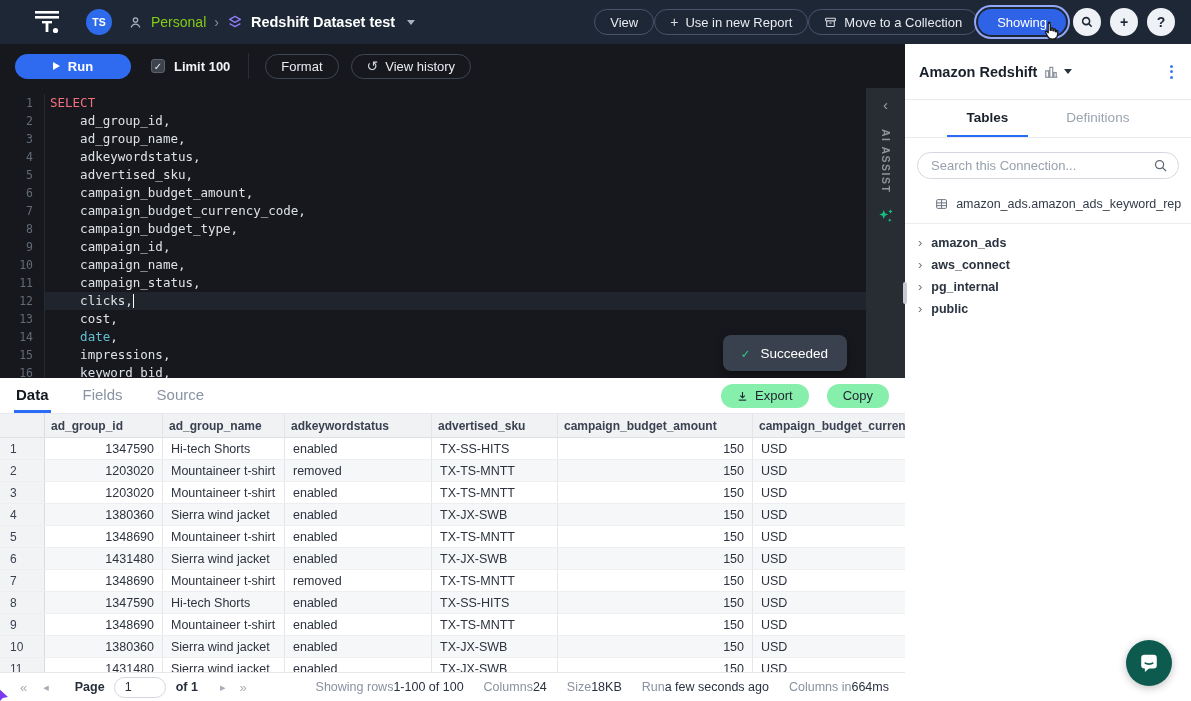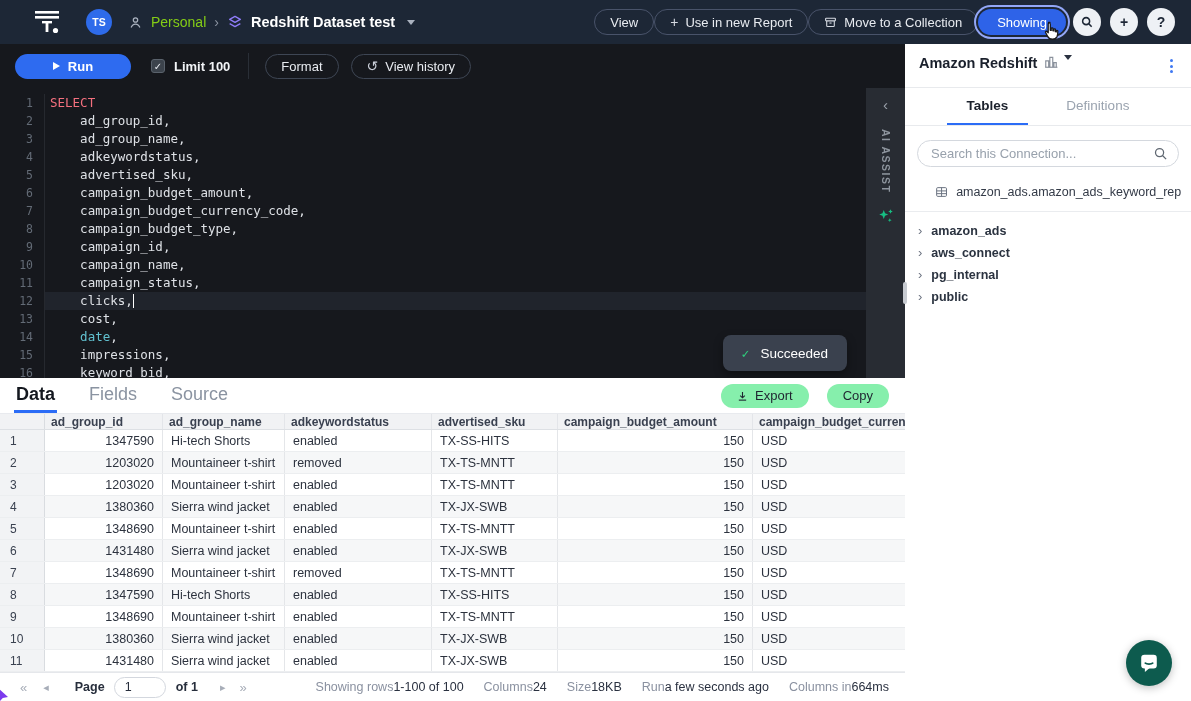--- a/index.html
+++ b/index.html
@@ -74,31 +74,31 @@
   .ai-spark { margin-top:14px; }
   .toast { position:absolute; right:58px; bottom:7px; height:36px; background:#3A414E; border-radius:8px;
            display:flex; align-items:center; gap:11px; padding:0 19px; box-shadow:0 4px 10px rgba(0,0,0,.35); }
   .toast-check { color:#2FD07E; font-size:13px; font-weight:bold; }
   .toast-text { color:#FFFFFF; font-size:13.5px; font-weight:400; font-family:"Liberation Sans", sans-serif; }
 
   
   .results { flex:1; background:#fff; display:flex; flex-direction:column; }
   .res-tabbar { height:36px; display:flex; align-items:center; padding:0 16px 0 14px; border-bottom:1px solid #E8EAEE; }
   .res-tabs { display:flex; gap:30px; height:100%; }
-  .res-tab { display:flex; align-items:center; height:100%; font-size:18px; color:#8A93A1;
+  .res-tab { display:flex; align-items:center; height:100%; font-size:15px; color:#8A93A1;
              border-bottom:3px solid transparent; padding:0 2px; cursor:pointer; }
   .res-tab.active { color:#14181F; font-weight:bold; border-bottom-color:#2B6CF6; }
   .res-actions { margin-left:auto; display:flex; gap:18px; }
   .lt-pill { height:24px; border-radius:12px; background:#86efac; border:none; color:#1F2430; font-size:13px;
              display:flex; align-items:center; gap:7px; padding:0 16px; font-family:inherit; cursor:pointer; }
 
   
   .table-wrap { height:258px; overflow:hidden; position:relative; }
   .thead, .trow { display:flex; width:990px; }
-  .thead { height:16px; background:#F1F2F4; border-bottom:1px solid #DDE0E4; }
+  .thead { height:24px; background:#F1F2F4; border-bottom:1px solid #DDE0E4; }
   .th { font-size:12px; font-weight:bold; color:#3A4150; display:flex; align-items:center; padding:0 8px 0 6px;
         border-right:1px solid #E3E5E9; overflow:hidden; white-space:nowrap; }
   .trow { height:22px; background:#fff; border-bottom:1px solid #ECEEF0; }
   .trow.alt { background:#F6F7F8; }
   .td { font-size:12.5px; color:#2C323E; display:flex; align-items:center; padding:0 8px;
         border-right:1px solid #E4E6E9; overflow:hidden; white-space:nowrap; }
   .td.num { justify-content:flex-end; }
   .rn { width:45px; flex:0 0 45px; background:#F2F3F5; color:#3A4150; font-size:12px;
         padding-left:10px; border-right:1px solid #D9DCE0; display:flex; align-items:center; }
   .c1 { width:118px; flex:0 0 118px; } .c2 { width:122px; flex:0 0 122px; }
@@ -115,21 +115,21 @@
   .sb-value { color:#2A3140; }
   .page-word { color:#272E3C; font-weight:600; margin-left:26px; }
   .page-input { width:52px; height:21px; border:1px solid #D3D7DE; border-radius:11px; margin-left:9px;
                 font-size:12.5px; color:#272E3C; padding:0 0 0 10px; font-family:inherit; outline:none; }
   .of-label { color:#272E3C; font-weight:600; margin-left:10px; }
   .sb-right { margin-left:auto; display:flex; align-items:center; gap:20px; }
   .sb-pair { display:flex; white-space:nowrap; }
 
   
   .sidebar { width:286px; background:#fff; display:flex; flex-direction:column; position:relative; }
-  .sb-header { height:44px; display:flex; align-items:flex-start; padding:11px 14px; border-bottom:1px solid #E8EAED; }
+  .sb-header { height:56px; display:flex; align-items:center; padding:11px 14px; border-bottom:1px solid #E8EAED; }
   .conn-name { font-size:14.5px; font-weight:bold; color:#1A202C; }
   .conn-icon { margin-left:7px; display:flex; }
   .conn-caret { width:0; height:0; border-left:4.5px solid transparent; border-right:4.5px solid transparent;
                 border-top:5px solid #2A3140; margin-left:6px; }
   .kebab { margin-left:auto; display:flex; flex-direction:column; gap:2.5px; cursor:pointer; padding:4px; }
   .kebab i { width:3px; height:3px; border-radius:50%; background:#3F78F2; display:block; }
   .sb-tabs { height:38px; display:flex; justify-content:center; gap:18px; border-bottom:1px solid #E8EAED; }
   .sb-tab { display:flex; align-items:center; justify-content:center; height:100%; padding:0 20px;
             font-size:13.5px; color:#9AA3AF; border-bottom:2.5px solid transparent; cursor:pointer; }
   .sb-tab.active { color:#1B212C; font-weight:600; border-bottom-color:#2B6CF6; }

